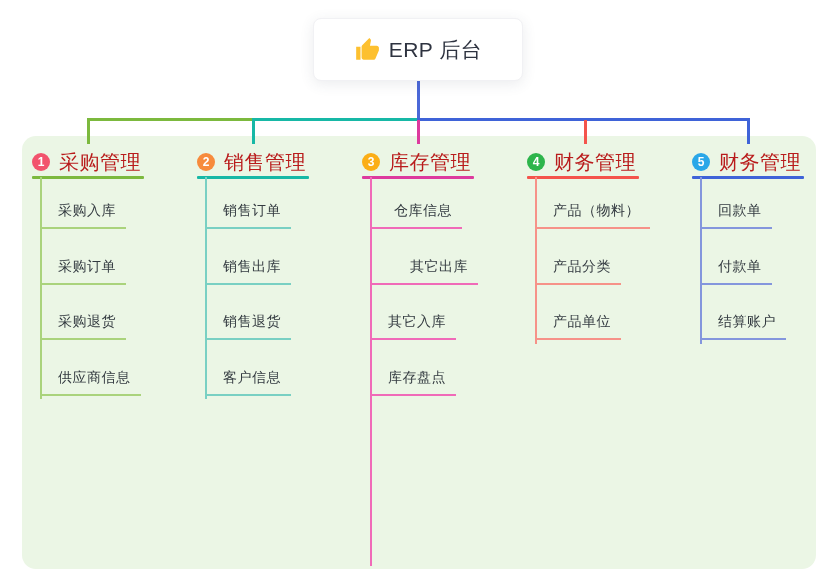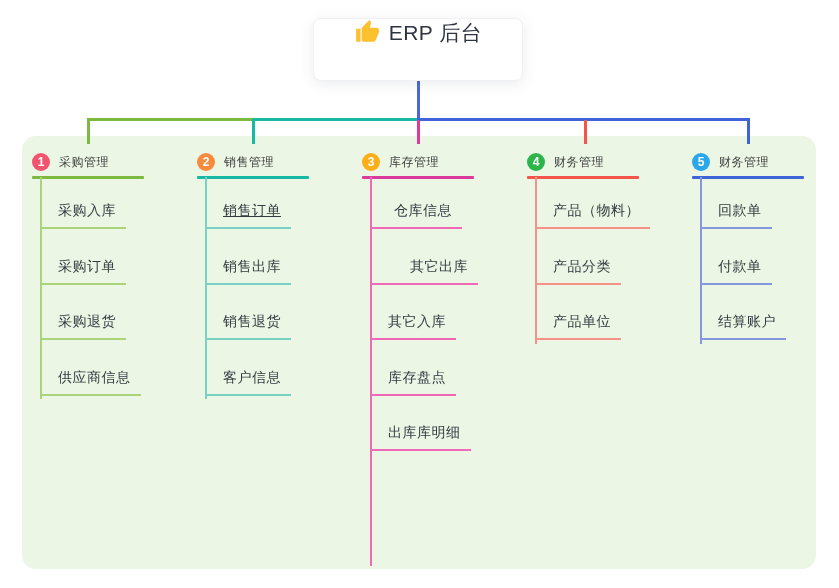--- a/index.html
+++ b/index.html
@@ -9,34 +9,34 @@
     background:#ffffff;
   }
   .panel{
     position:absolute;left:22px;top:136px;width:794px;height:433px;
     border-radius:14px;
   }
   .root-card{
     position:absolute;left:313px;top:18px;width:210px;height:63px;
     background:#ffffff;border:1px solid #f1f1f4;border-radius:8px;
     box-shadow:0 3px 14px rgba(60,70,90,0.10);
-    display:flex;justify-content:center;gap:9px;
+    display:flex;align-items:center;justify-content:center;gap:9px;
     box-sizing:border-box;z-index:3;
   }
   .root-title{font-size:21px;font-weight:500;color:#2e3340;letter-spacing:0.5px;}
   .thumb-icon{display:inline-flex;width:26px;height:26px;}
   .line{position:absolute;z-index:1;}
   .branch{position:absolute;top:150px;width:160px;z-index:2;}
   .branch-header{display:flex;align-items:center;gap:9px;height:24px;}
   .badge{
     width:18px;height:18px;border-radius:50%;flex:0 0 18px;
     display:flex;align-items:center;justify-content:center;
     color:#fff;font-size:12px;font-weight:700;line-height:1;
   }
-  .branch-label{font-size:12px;font-weight:500;color:#404040;letter-spacing:0.5px;}
+  .branch-label{font-size:20px;font-weight:500;color:#b91c1c;letter-spacing:0.5px;}
   .head-underline{position:absolute;left:0;top:26px;width:112px;height:3px;border-radius:1px;}
   .vline{position:absolute;left:8px;top:27px;width:2px;}
   .children{position:absolute;left:0;top:23.5px;width:160px;}
   .child{position:relative;height:55.5px;}
   .child-label{
     position:absolute;left:8px;bottom:0;
     padding:0 10px 7px 18px;border-bottom:2px solid transparent;
     font-size:14px;color:#333a40;white-space:nowrap;letter-spacing:0.5px;
   }
 </style>
@@ -93,21 +93,21 @@
       </div>
       <div class="branch" style="left: 197px;">
         <div class="branch-header">
           <span class="badge" style="background: rgb(247, 139, 60);">2</span>
           <span class="branch-label">销售管理</span>
         </div>
         <div class="head-underline" style="background: rgb(23, 184, 166);"></div>
         <div class="vline" style="background: rgb(121, 208, 195); height: 222px;"></div>
         <div class="children">
           <div class="child">
-            <span class="child-label" style="border-bottom-color: rgb(121, 208, 195); text-decoration: underline;">销售订单</span>
+            <span class="child-label" style="border-bottom-color: rgb(121, 208, 195);">销售订单</span>
           </div>
           <div class="child">
             <span class="child-label" style="border-bottom-color: rgb(121, 208, 195);">销售出库</span>
           </div>
           <div class="child">
             <span class="child-label" style="border-bottom-color: rgb(121, 208, 195); margin-top: 42px;">销售退货</span>
           </div>
           <div class="child">
             <span class="child-label" style="border-bottom-color: rgb(121, 208, 195);">客户信息</span>
           </div>
@@ -125,23 +125,20 @@
             <span class="child-label" style="border-bottom-color: rgb(240, 106, 184); padding-left: 24px;">仓库信息</span>
           </div>
           <div class="child">
             <span class="child-label" style="border-bottom-color: rgb(240, 106, 184); padding-left: 40px;">其它出库</span>
           </div>
           <div class="child">
             <span class="child-label" style="border-bottom-color: rgb(240, 106, 184);">其它入库</span>
           </div>
           <div class="child">
             <span class="child-label" style="border-bottom-color: rgb(240, 106, 184); text-align: right;">库存盘点</span>
-          </div>
-          <div class="child">
-            <span class="child-label" style="border-bottom-color: rgb(240, 106, 184);">出库库明细</span>
           </div>
         </div>
       </div>
       <div class="branch" style="left: 527px;">
         <div class="branch-header">
           <span class="badge" style="background: rgb(45, 181, 75);">4</span>
           <span class="branch-label">财务管理</span>
         </div>
         <div class="head-underline" style="background: rgb(244, 84, 76);"></div>
         <div class="vline" style="background: rgb(246, 146, 136); height: 166.5px;"></div>

